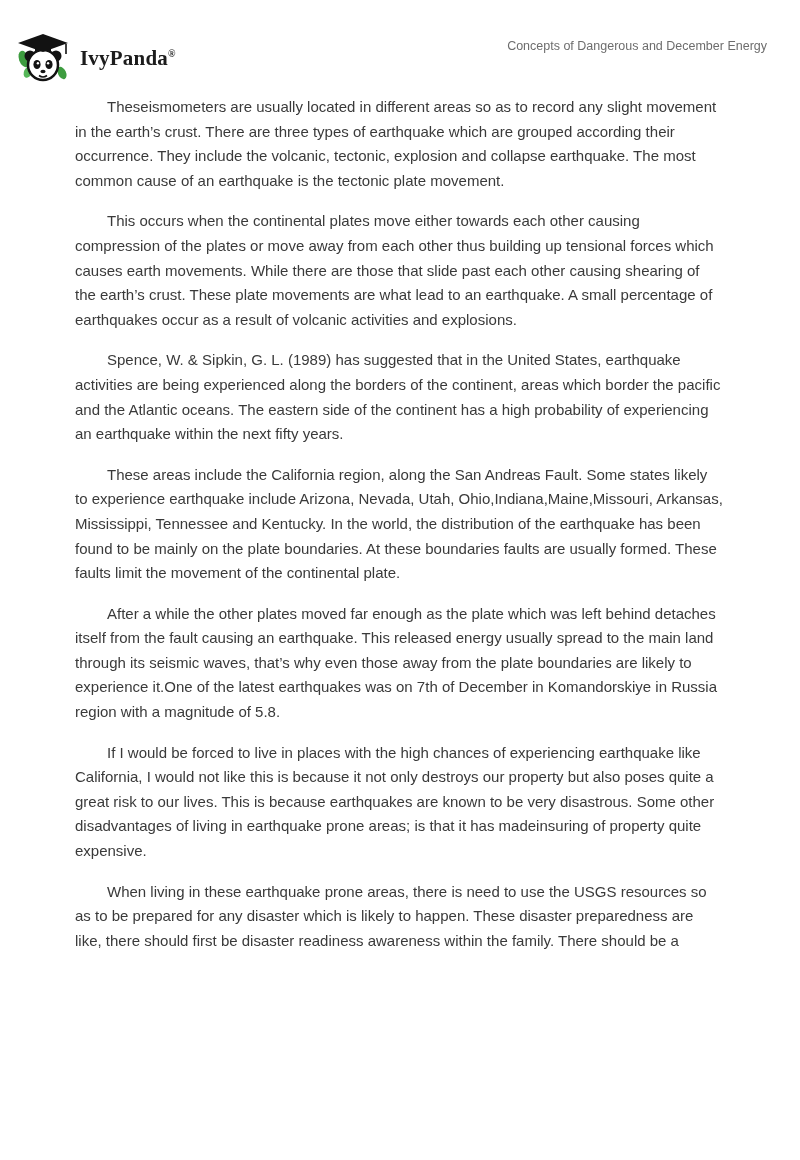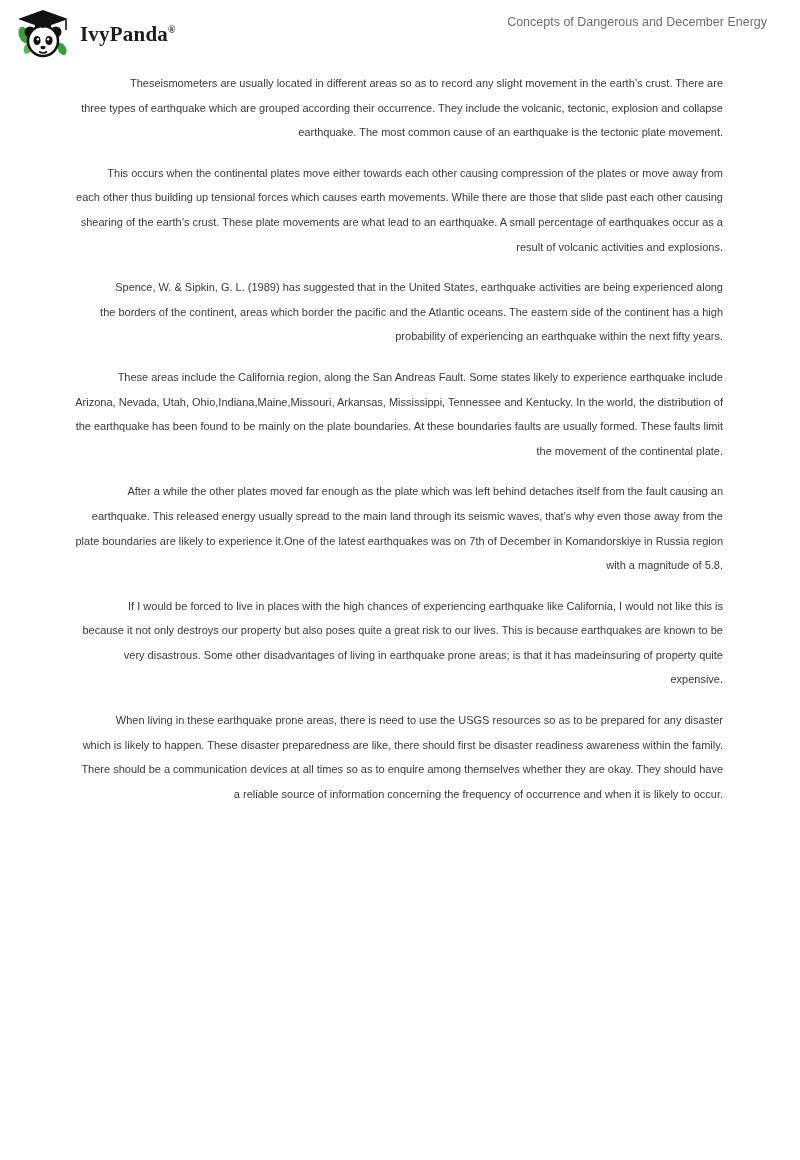--- a/index.html
+++ b/index.html
@@ -3,42 +3,42 @@
 <meta charset="utf-8">
 <style>
   * { margin: 0; padding: 0; box-sizing: border-box; }
   html, body { background: #ffffff; }
   body {
     width: 800px; height: 1160px;
     font-family: "Liberation Sans", sans-serif;
     position: relative;
     color: #3a3a3a;
   }
-  .page { position: relative; width: 800px; height: 934px; overflow: hidden; }
+  .page { position: relative; width: 800px; height: 934px; overflow: hidden; margin-top: 24px; }
 
   .header { position: absolute; top: 0; left: 0; right: 0; height: 64px; }
   .logo-wrap { position: absolute; left: 16px; top: 8px; display: flex; align-items: center; gap: 10px; }
   .brand {
     font-family: "Liberation Serif", serif;
     font-weight: 700; font-size: 21px; color: #1c1c1c; letter-spacing: .2px;
   }
   .brand .reg { font-size: 10px; vertical-align: super; font-weight: 700; }
   .doc-title {
     position: absolute; right: 33px; top: 15px;
     font-size: 12.5px; color: #6d6d6d;
   }
 
   .content { position: absolute; left: 75px; top: 71px; width: 648px; }
   .content p {
-    font-size: 11px;
+    font-size: 15px;
     line-height: 24.6px;
     color: #3a3a3a;
     text-indent: 32px;
     margin-bottom: 16px;
-    text-align: right;
+    text-align: left;
   }
 
   .footer-url {
     position: absolute; right: 32px; top: 1130px;
     font-size: 16px; color: #9b9b9b;
     text-decoration: none;
   }
   .footer-line {
     position: absolute; left: 32px; right: 32px; top: 1151px;
     height: 1px; background: #cfcfcf;

